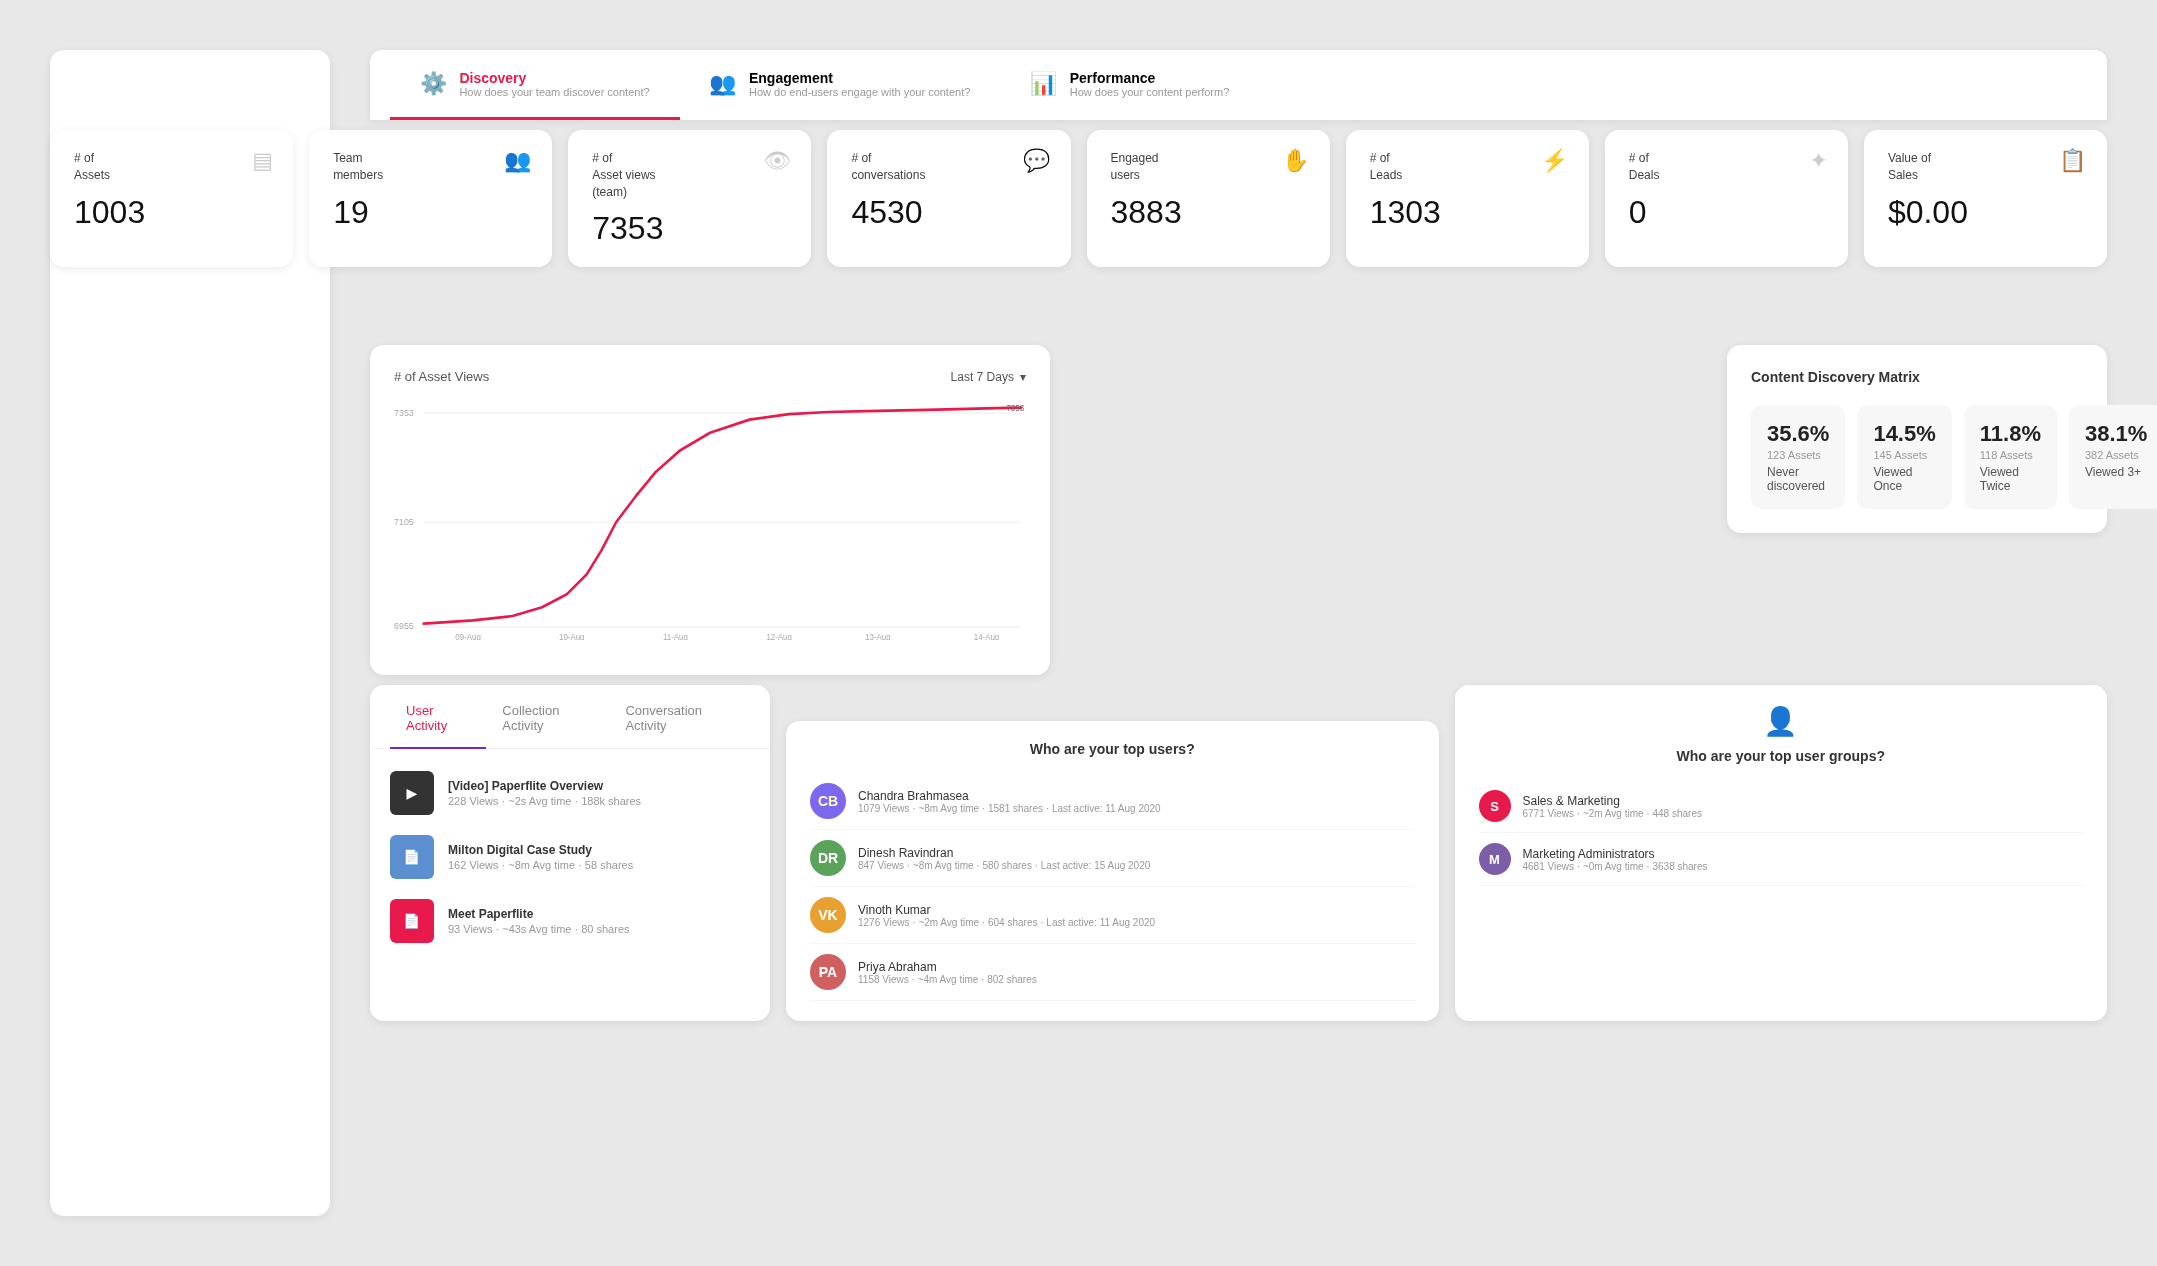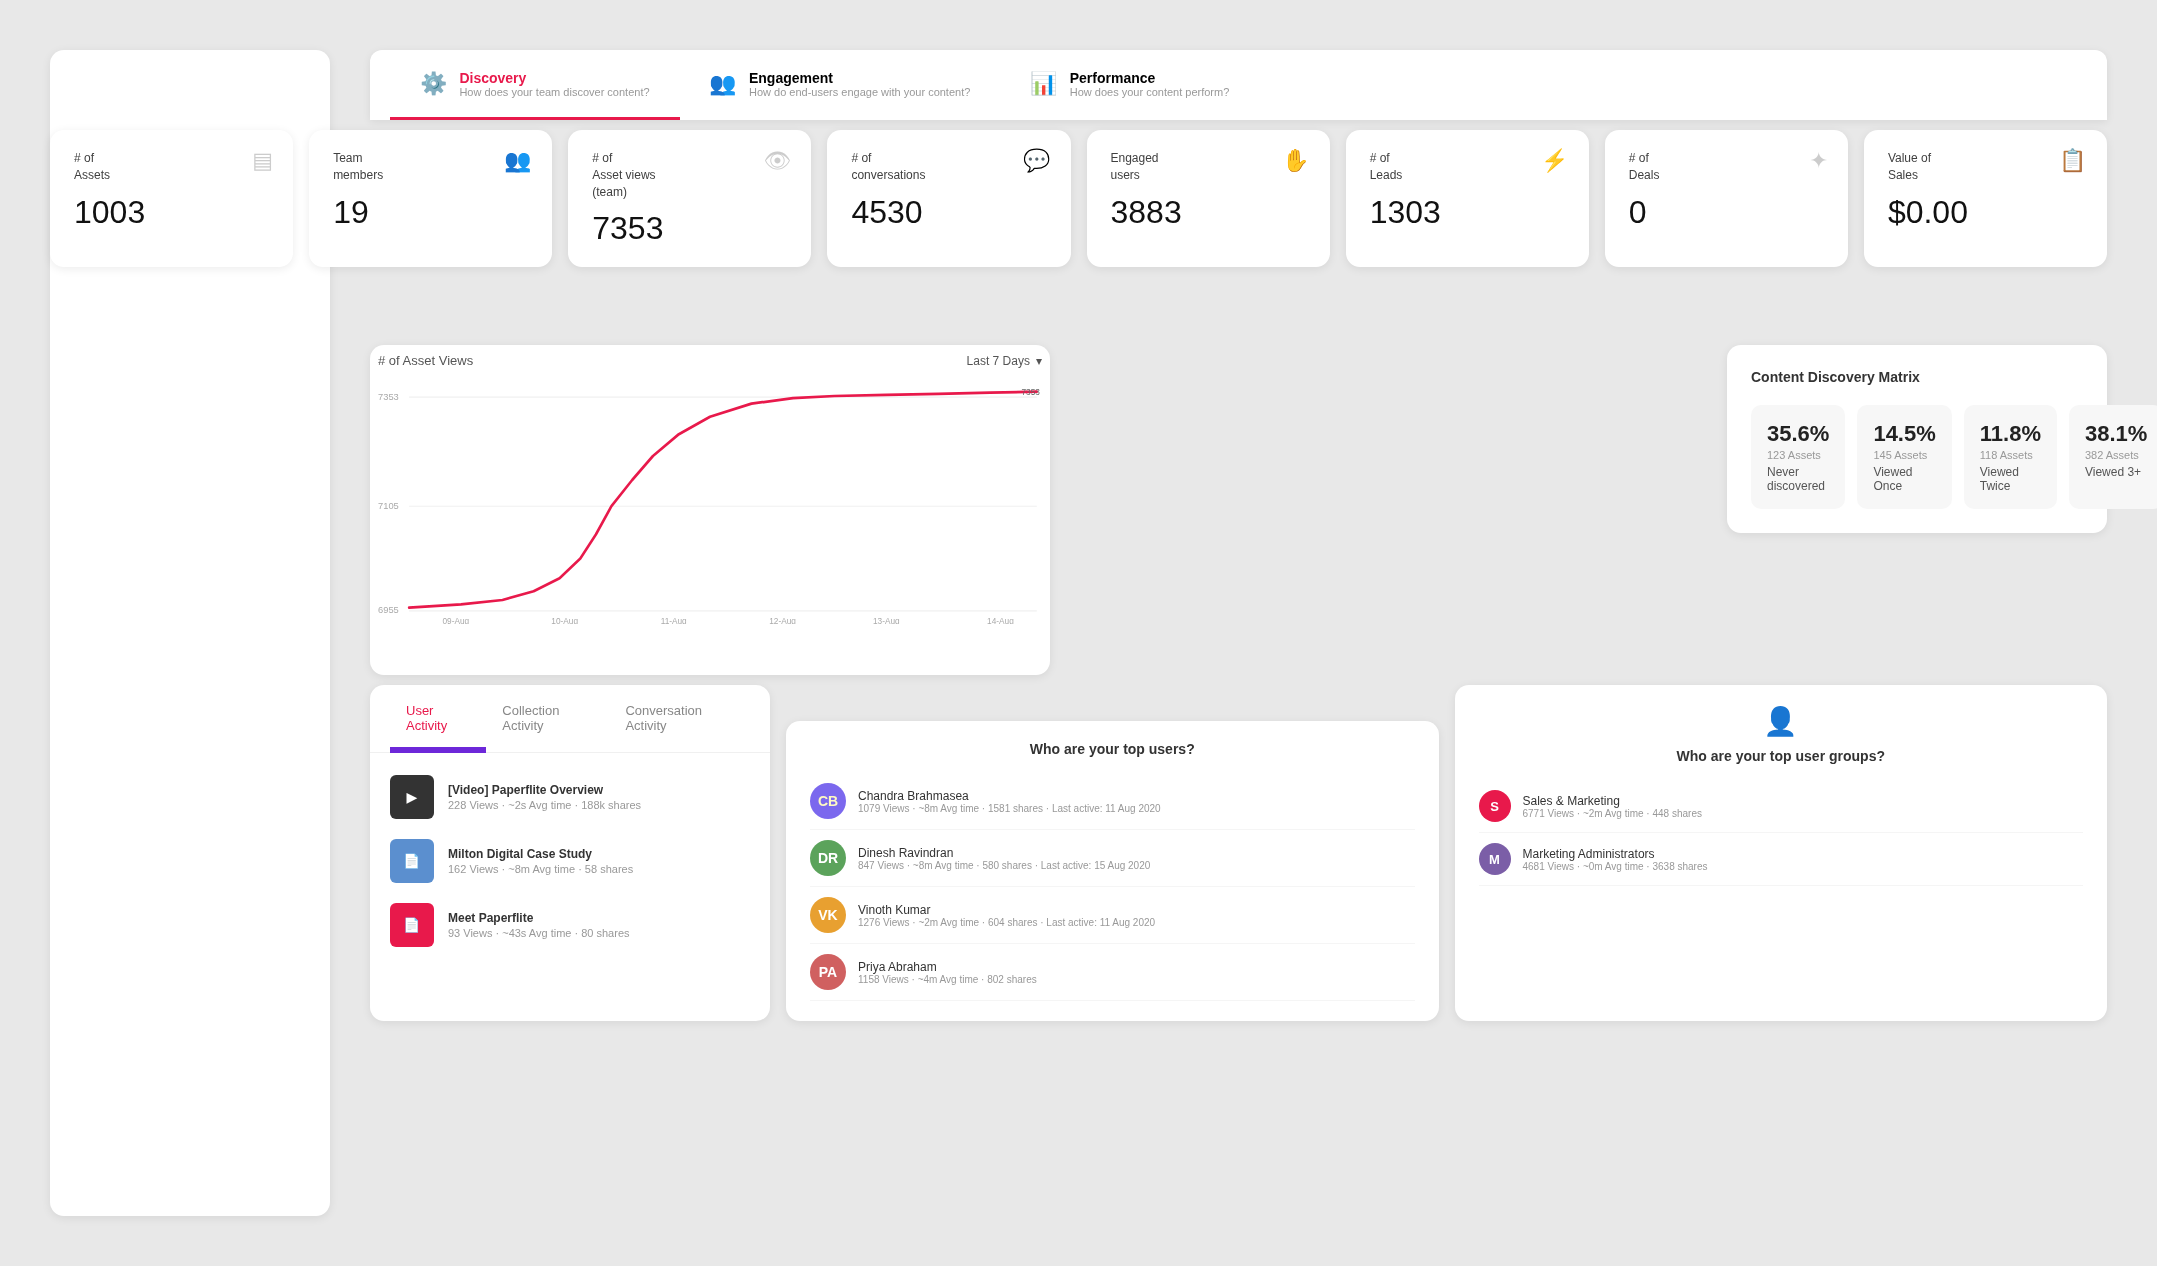--- a/index.html
+++ b/index.html
@@ -112,21 +112,21 @@
 
     
     .chart-section {
       position: absolute;
       top: 295px;
       left: 320px;
       width: 680px;
       background: #fff;
       border-radius: 14px;
       box-shadow: 0 2px 10px rgba(0,0,0,0.08);
-      padding: 8px;
+      padding: 24px;
       height: 330px;
     }
 
     .chart-header {
       display: flex;
       justify-content: space-between;
       align-items: center;
       margin-bottom: 16px;
     }
 
@@ -232,21 +232,21 @@
       padding: 18px 16px 14px;
       font-size: 13px;
       color: #888;
       cursor: pointer;
       border-bottom: 2px solid transparent;
       margin-bottom: -1px;
     }
 
     .activity-tab.active {
       color: #e8194b;
-      border-bottom: 6px solid #6d28d9;
+      border-bottom: 2px solid #6d28d9;
       font-weight: 500;
     }
 
     .activity-list {
       padding: 12px 0;
     }
 
     .activity-item {
       display: flex;
       align-items: center;

